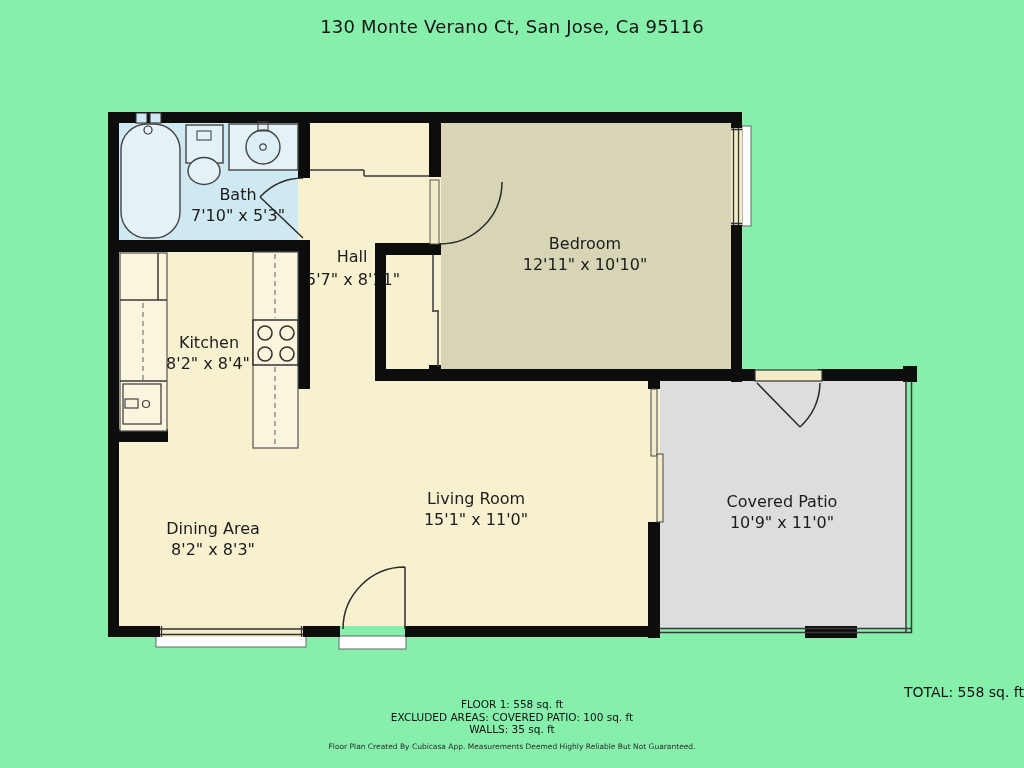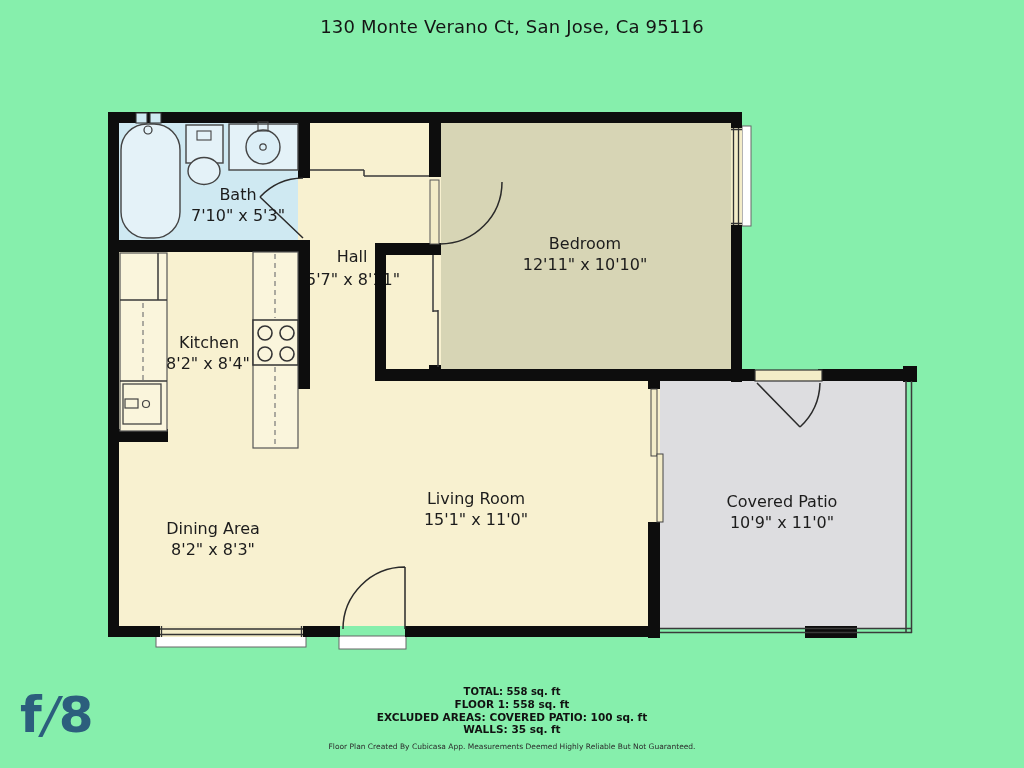--- a/index.html
+++ b/index.html
@@ -12,22 +12,22 @@
   .wall{fill:#0d0d0d;}
   .thin{stroke:#3a3a3a;stroke-width:1.5;fill:none;}
   .fixture{fill:#e4f2f8;stroke:#444;stroke-width:1.4;}
   .counter{fill:#faf5dc;stroke:#555;stroke-width:1.2;}
   .dash{stroke:#777;stroke-width:1.2;fill:none;stroke-dasharray:5 4;}
   .doorarc{stroke:#2a2a2a;stroke-width:1.5;fill:none;}
   .winfill{fill:#f3ecc8;}
   .winline{stroke:#333;stroke-width:1.3;fill:none;}
   .sill{fill:#ffffff;stroke:#666;stroke-width:1;}
   #summary{position:absolute;top:686px;left:0;width:1024px;text-align:center;color:#111;}
-  #summary .s-line{font-size:10.5px;line-height:12.3px;font-weight:bold;}
-  #summary .s-total{font-weight:bold;font-size:10px;}
+  #summary .s-line{font-size:10.5px;line-height:12.3px;}
+  #summary .s-total{font-weight:normal;font-size:14px;text-align:right;}
   #disclaimer{position:absolute;top:742px;left:0;width:1024px;text-align:center;
               font-size:7.5px;color:#2b2b2b;}
   #logo{position:absolute;left:20px;top:686px;color:#2c5e7d;font-size:50px;
         font-weight:bold;letter-spacing:-1px;}
   #logo .slash{font-weight:400;font-style:italic;padding:0 1px;}
 </style>
 </head>
 <body>
 
 <div id="stage">
@@ -177,15 +177,14 @@
 
   <div id="summary">
     <div class="s-line s-total">TOTAL: 558 sq. ft</div>
     <div class="s-line">FLOOR 1: 558 sq. ft</div>
     <div class="s-line">EXCLUDED AREAS: COVERED PATIO: 100 sq. ft</div>
     <div class="s-line">WALLS: 35 sq. ft</div>
   </div>
 
   <div id="disclaimer">Floor Plan Created By Cubicasa App. Measurements Deemed Highly Reliable But Not Guaranteed.</div>
 
-  <div id="logo"><span>f</span><span class="slash">/</span><span>8</span></div>
 
 </div>
 
 </body></html>

